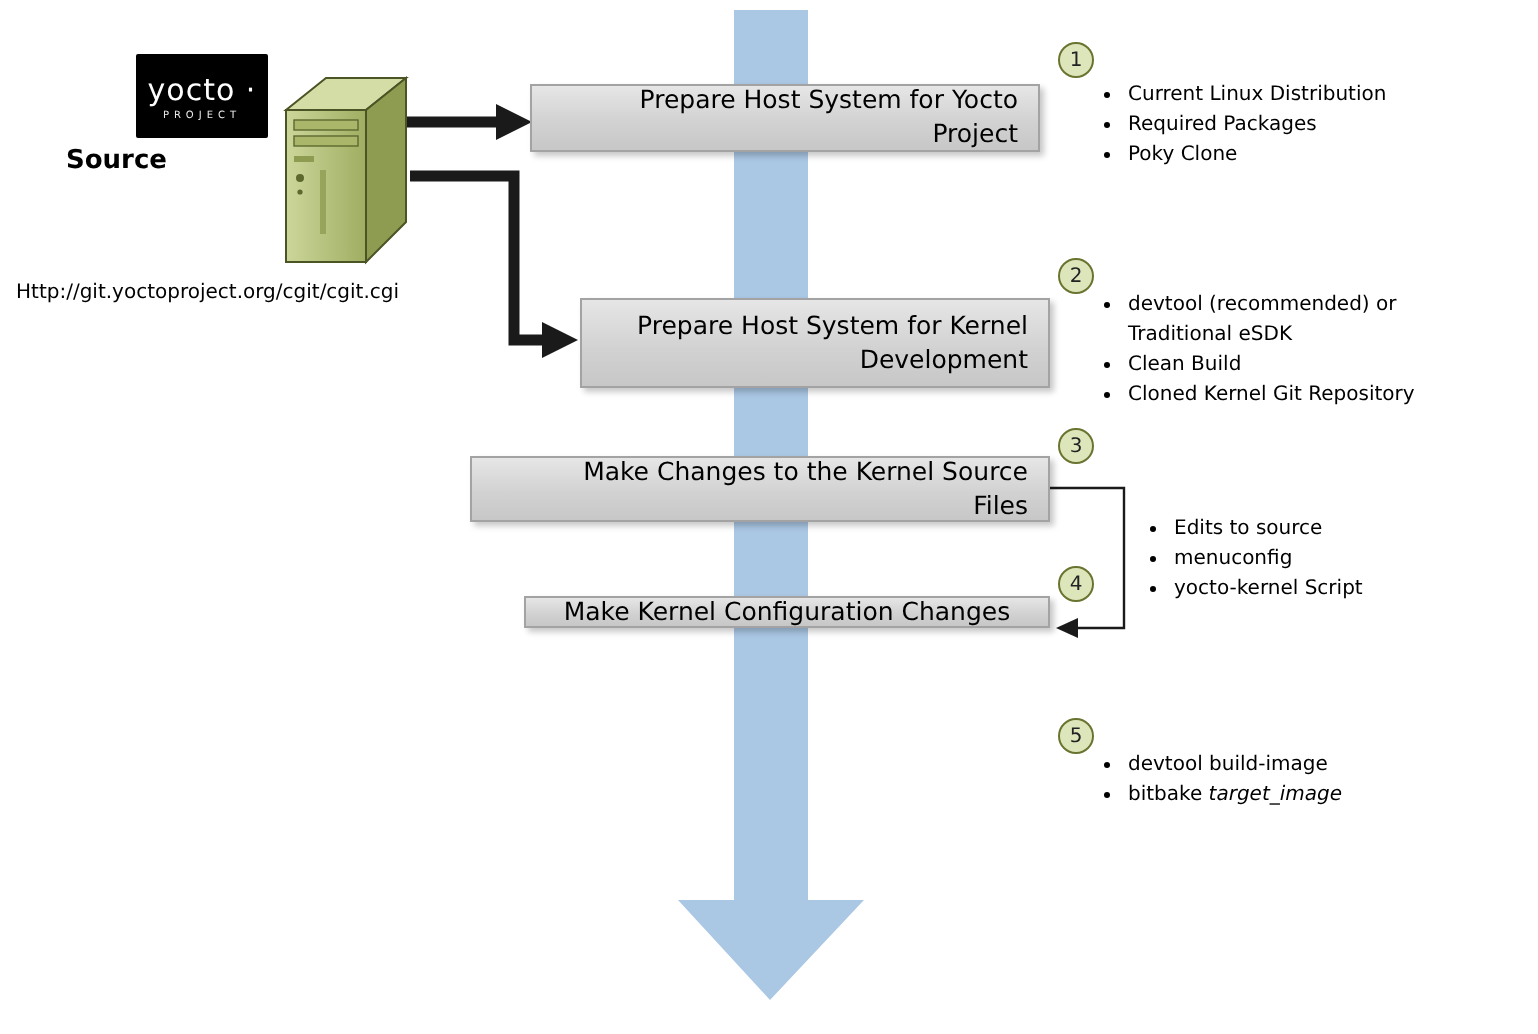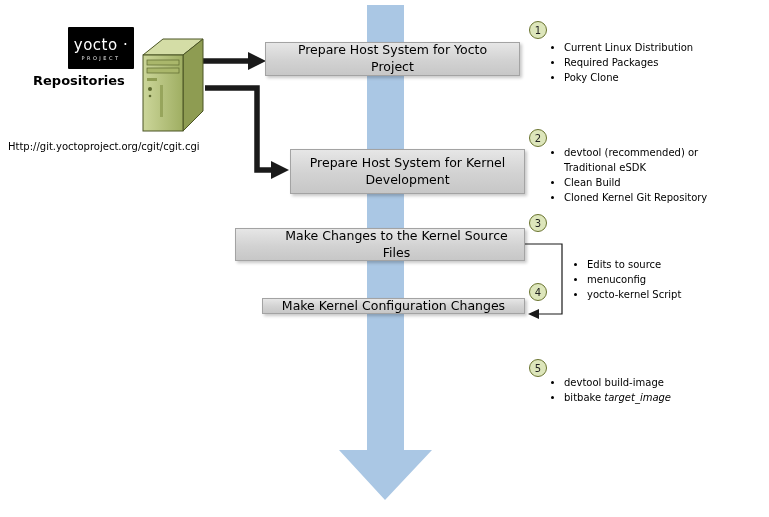--- a/index.html
+++ b/index.html
@@ -3,21 +3,21 @@
 <meta charset="utf-8">
 <style>
   * { box-sizing: border-box; }
   html, body { margin: 0; padding: 0; background: #fff; }
   body { font-family: "DejaVu Sans", "Liberation Sans", sans-serif; }
   .canvas { position: relative; width: 769px; height: 517px; background: #ffffff; overflow: hidden; }
   .bg-svg { position: absolute; left: 0; top: 0; }
 
   .box {
     position: absolute; display: flex; align-items: center; justify-content: center;
-    text-align: center; font-size: 12.5px; color: #000;
+    text-align: right; font-size: 12.5px; color: #000;
     background: linear-gradient(180deg, #e6e6e6 0%, #d2d2d2 55%, #c7c7c7 100%);
     border: 1px solid #a3a3a3; box-shadow: 2px 2px 3px rgba(0,0,0,0.22);
     padding: 2px 10px; line-height: 1.35;
   }
   .box1 { left: 265px; top: 42px;  width: 255px; height: 34px; }
   .box2 { left: 290px; top: 149px; width: 235px; height: 45px; }
   .box3 { left: 235px; top: 228px; width: 290px; height: 33px; padding-left: 43px; }
   .box4 { left: 262px; top: 298px; width: 263px; height: 16px; }
   .box5 { left: 265px; top: 377px; width: 257px; height: 34px; }
 
@@ -92,21 +92,21 @@
     <rect x="10" y="22" width="40" height="76" fill="url(#srvFront)" stroke="#4a5424" stroke-width="1"></rect>
     <rect x="14" y="27" width="32" height="5" fill="#aab76b" stroke="#5c682e" stroke-width="0.7"></rect>
     <rect x="14" y="35" width="32" height="5" fill="#aab76b" stroke="#5c682e" stroke-width="0.7"></rect>
     <rect x="14" y="45" width="10" height="3" fill="#8e9c52"></rect>
     <circle cx="17" cy="56" r="2" fill="#5c682e"></circle>
     <circle cx="17" cy="63" r="1.3" fill="#5c682e"></circle>
     <rect x="27" y="52" width="3" height="32" fill="#97a55c"></rect>
   </svg>
 
   <div class="source-label">
-    <div>Repositories</div>
+    <div>Source</div>
   </div>
   <div class="url">Http://git.yoctoproject.org/cgit/cgit.cgi</div>
 
   <div class="box box1">Prepare Host System for Yocto Project</div>
   <div class="box box2">Prepare Host System for Kernel Development</div>
   <div class="box box3">Make Changes to the Kernel Source Files</div>
   <div class="box box4">Make Kernel Configuration Changes</div>
 
   <div class="badge badge1">1</div>
   <div class="badge badge2">2</div>

